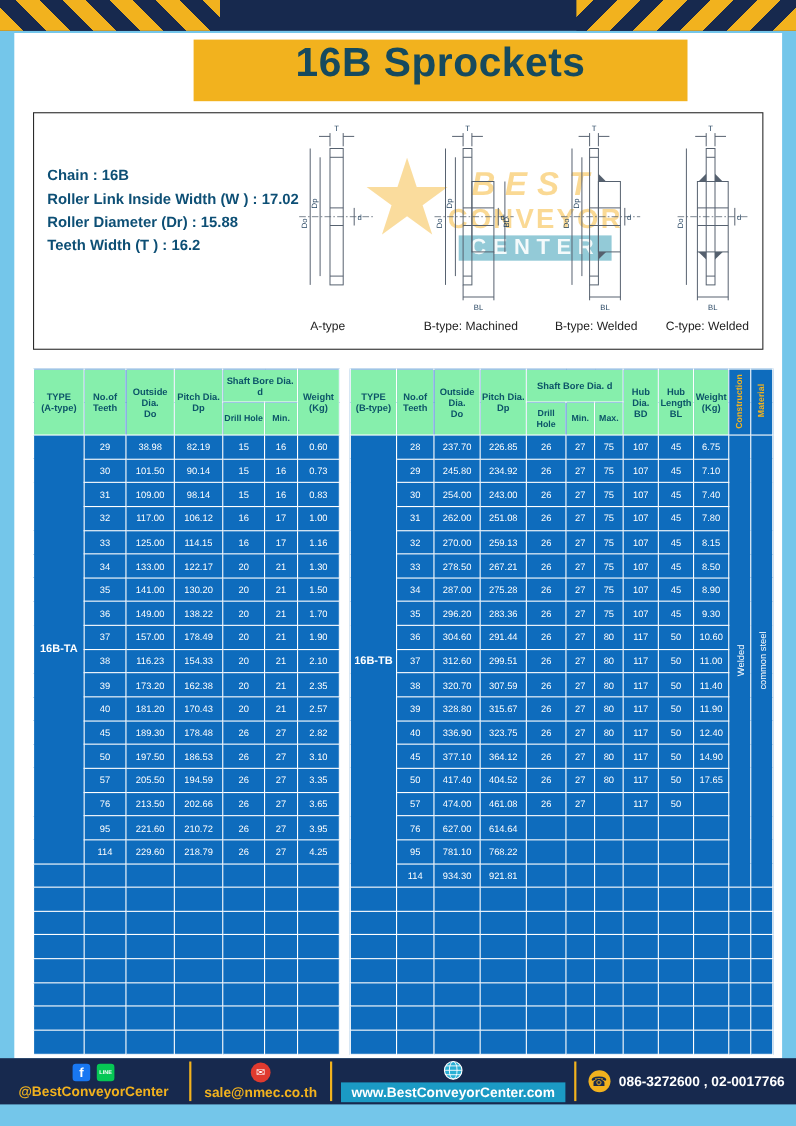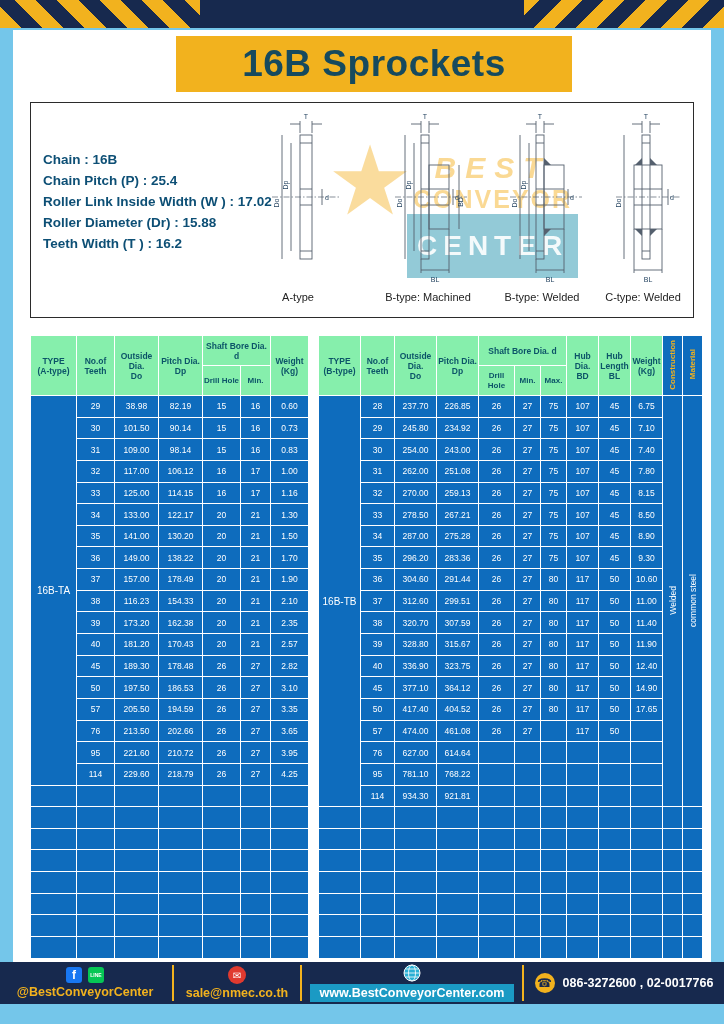--- a/index.html
+++ b/index.html
@@ -11,58 +11,58 @@
   }
   
   .topbar { position:absolute; top:0; left:0; width:724px; height:28px; background:#17294E; }
   .hazard { position:absolute; top:0; height:28px; width:200px;
     background:repeating-linear-gradient(45deg,#F2B21E 0 15px,#17294E 15px 30px); }
   .hazard-left { left:0; }
   .hazard-right { right:0; transform:scaleX(-1); }
   
   .page { position:absolute; left:13px; top:30px; width:698px; height:932px; background:#ffffff; }
   
-  .banner { position:absolute; left:163px; top:6px; width:396px; height:56px;
-    background:#F2B21E; display:flex; align-items:center; justify-content:center; }
+  .banner { position:absolute; left:163px; top:6px; width:449px; height:56px;
+    background:#F2B21E; display:flex; align-items:flex-start; justify-content:center; }
   .banner h1 { font-size:37px; font-weight:bold; color:#164A5E; letter-spacing:0.5px; }
   
   .info-box { position:absolute; left:17px; top:72px; width:664px; height:216px;
     background:#fff; border:1.5px solid #2b2b2b; }
   .spec-lines { position:absolute; left:12px; top:46px; z-index:2; }
   .spec-line { font-size:13.5px; font-weight:bold; color:#0D4F75; line-height:21px; white-space:nowrap; }
   .drawing-label { position:absolute; top:188px; font-size:11px; color:#222; text-align:center; width:130px; z-index:2; }
   .dl0 { left:202px; } .dl1 { left:332px; } .dl2 { left:446px;text-align:center; } .dl3 { left:547px; }
   
   .watermark { position:absolute; left:318px; top:38px; width:260px; height:130px; z-index:0; }
   .wm-star { position:absolute; left:-22px; top:-8px; font-size:96px; line-height:1; color:rgba(245,185,60,0.5); }
   .wm-text { position:absolute; left:58px; top:10px; text-align:center; }
   .wm-line1 { font-size:30px; font-weight:bold; letter-spacing:9px; color:rgba(245,185,60,0.55);font-style:italic; }
   .wm-line2 { font-size:25px; font-weight:bold; letter-spacing:2px; color:rgba(245,185,60,0.55); }
-  .wm-line3 { font-size:28px; font-weight:bold; letter-spacing:6px; color:rgba(255,255,255,0.9);
-    background:rgba(40,150,175,0.5); padding:16px 10px; display:inline-block; }
+  .wm-line3 { font-size:20px; font-weight:bold; letter-spacing:6px; color:rgba(255,255,255,0.9);
+    background:rgba(40,150,175,0.5); padding:0 10px; display:inline-block; }
   
   .drawings-svg { position:absolute; left:213px; top:4px; width:447px; height:182px; z-index:1; }
   .drawings-svg line, .drawings-svg rect { stroke:#55606e; stroke-width:0.9; fill:none; }
   .drawings-svg .cl { stroke-dasharray:6 2 1.5 2; stroke-width:0.7; }
   .drawings-svg text { font-size:7px; fill:#1c3c5a; text-anchor:middle; }
   .drawings-svg .weld { fill:#55606e; stroke:none; }
   
   .spec-table { position:absolute; border-collapse:collapse; table-layout:fixed;
     background:#0E6CBD; }
   .table-a { left:17px; top:305px; width:278px; }
   .table-b { left:305px; top:305px; width:384px; }
   .spec-table th, .spec-table td { border:1px solid #ffffff; text-align:center; vertical-align:middle;
     padding:0; overflow:hidden; }
   .spec-table thead tr { height:30px; }
   .spec-table th { background:#86efac; color:#0C5468; font-weight:bold; font-size:8.5px;
     line-height:10px; white-space:pre-line; }
   .spec-table th.small { font-size:8px; }
   .spec-table tbody tr { height:21.65px; }
   .spec-table td { color:#ffffff; font-size:8.5px; }
-  .spec-table td.type-cell { font-size:10px; font-weight:normal; }
+  .spec-table td.type-cell { font-size:10px; font-weight:bold; }
   .spec-table th.vert-head { background:#0E6CBD; color:#F2B21E; }
   .vert-head span, .vert-cell span { writing-mode:vertical-rl; transform:rotate(180deg);
     display:inline-block; white-space:nowrap; font-size:8px; }
   .vert-cell span { font-size:8.5px; }
   
   .footer { position:absolute; left:0; top:962px; width:724px; height:42px; background:#17294E; }
   .f-sec { position:absolute; top:0; height:100%; display:flex; flex-direction:column;
     align-items:center; justify-content:center; gap:2px; }
   .f-sec1 { left:0; width:170px; }
   .f-sec2 { left:176px; width:122px; }
@@ -105,21 +105,20 @@
       <div class="wm-star">★</div>
       <div class="wm-text">
         <div class="wm-line1">BEST</div>
         <div class="wm-line2">CONVEYOR</div>
         <div class="wm-line3">CENTER</div>
       </div>
     </div>
 
     <div class="spec-lines">
       <div class="spec-line">Chain  :  16B</div>
-      <div class="spec-line">Chain Pitch (P)  :  25.4</div>
       <div class="spec-line">Roller Link Inside Width (W )  :  17.02</div>
       <div class="spec-line">Roller Diameter (Dr)  :  15.88</div>
       <div class="spec-line">Teeth Width (T )  :  16.2</div>
     </div>
 
     <svg class="drawings-svg" viewBox="0 0 447 182">
 
       <g transform="translate(62,0)">
         <line x1="-6" y1="26" x2="-6" y2="14"></line>
           <line x1="6" y1="26" x2="6" y2="14"></line>

